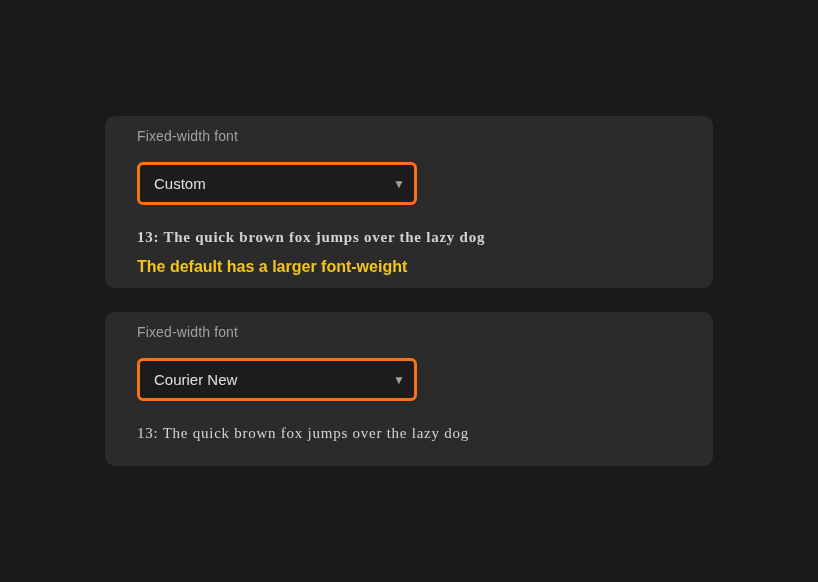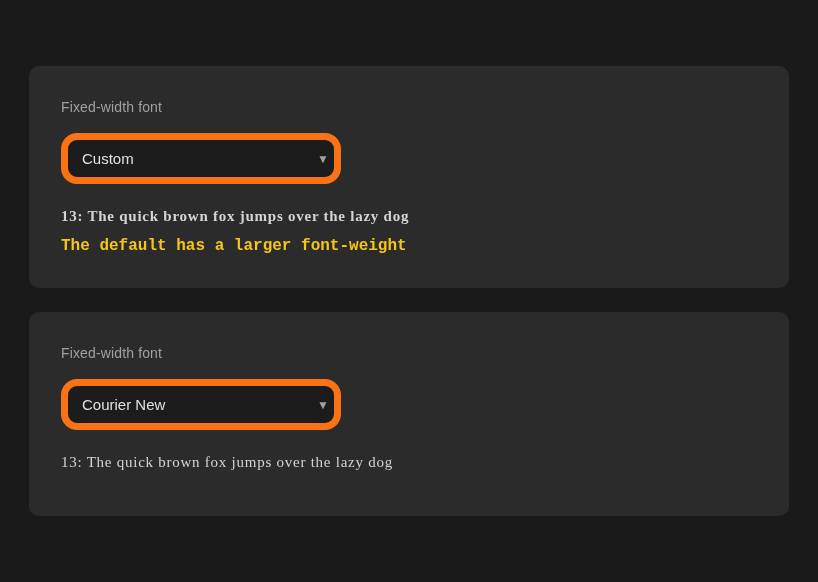--- a/index.html
+++ b/index.html
@@ -17,22 +17,22 @@
       flex-direction: column;
       align-items: center;
       justify-content: center;
       gap: 24px;
       padding: 30px 20px;
     }
 
     .card {
       background-color: #2b2b2b;
       border-radius: 10px;
-      padding: 33px 32px;
-      width: 760px;
+      padding: 12px 32px;
+      width: 608px;
     }
 
     .card-label {
       color: #a0a0a0;
       font-size: 14px;
       font-weight: 500;
       margin-bottom: 18px;
       letter-spacing: 0.01em;
     }
 
@@ -41,22 +41,22 @@
       display: inline-block;
       width: 280px;
       margin-bottom: 24px;
     }
 
     .font-select {
       appearance: none;
       -webkit-appearance: none;
       background-color: #1c1c1c;
       color: #e0e0e0;
-      border: 7px solid #f97316;
-      border-radius: 16px;
+      border: 3px solid #f97316;
+      border-radius: 6px;
       padding: 10px 40px 10px 14px;
       font-size: 15px;
       width: 100%;
       cursor: pointer;
       outline: none;
     }
 
     .select-arrow {
       position: absolute;
       right: 12px;
@@ -77,21 +77,21 @@
     }
 
     .preview-text.bold-preview {
       font-weight: 700;
     }
 
     .warning-text {
       color: #f5c518;
       font-size: 16px;
       font-weight: 700;
-      font-family: Liberation Mono, monospace;
+      font-family: Liberation Sans, sans-serif;
     }
   </style>
 </head>
 <body>
 
 <div class="card">
   <div class="card-label">Fixed-width font</div>
 
   <div class="select-wrapper">
     <select class="font-select">

